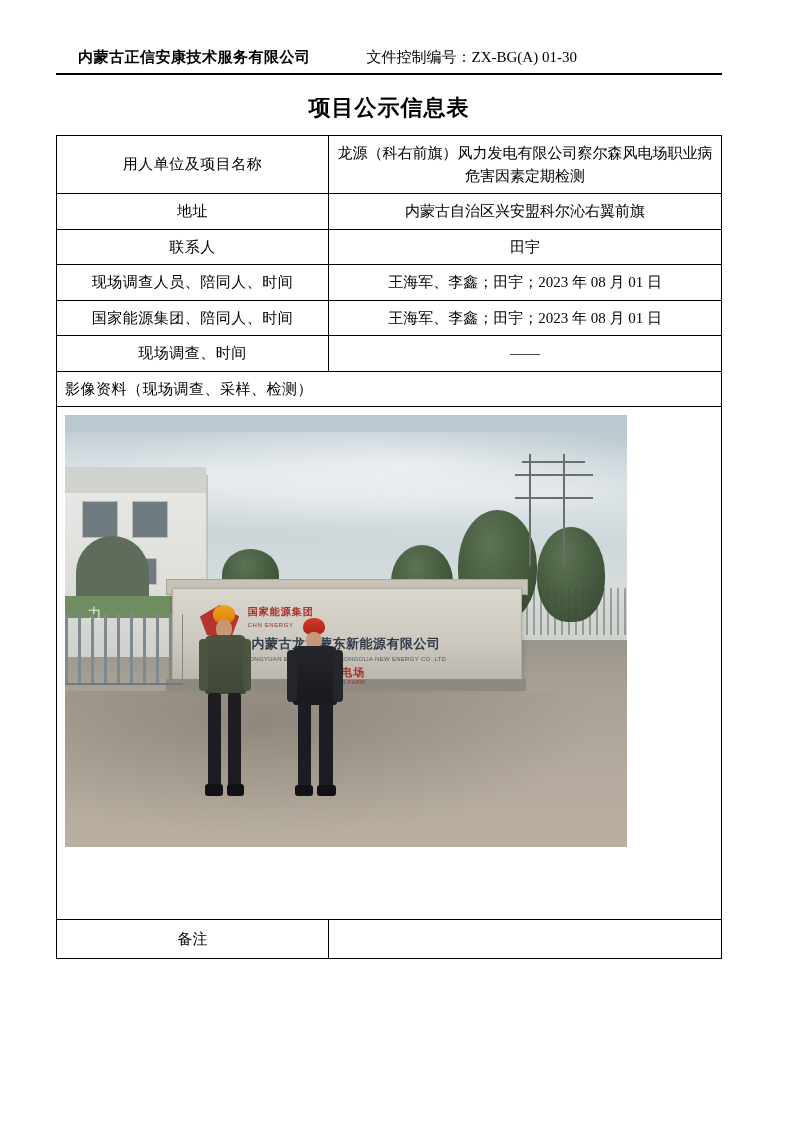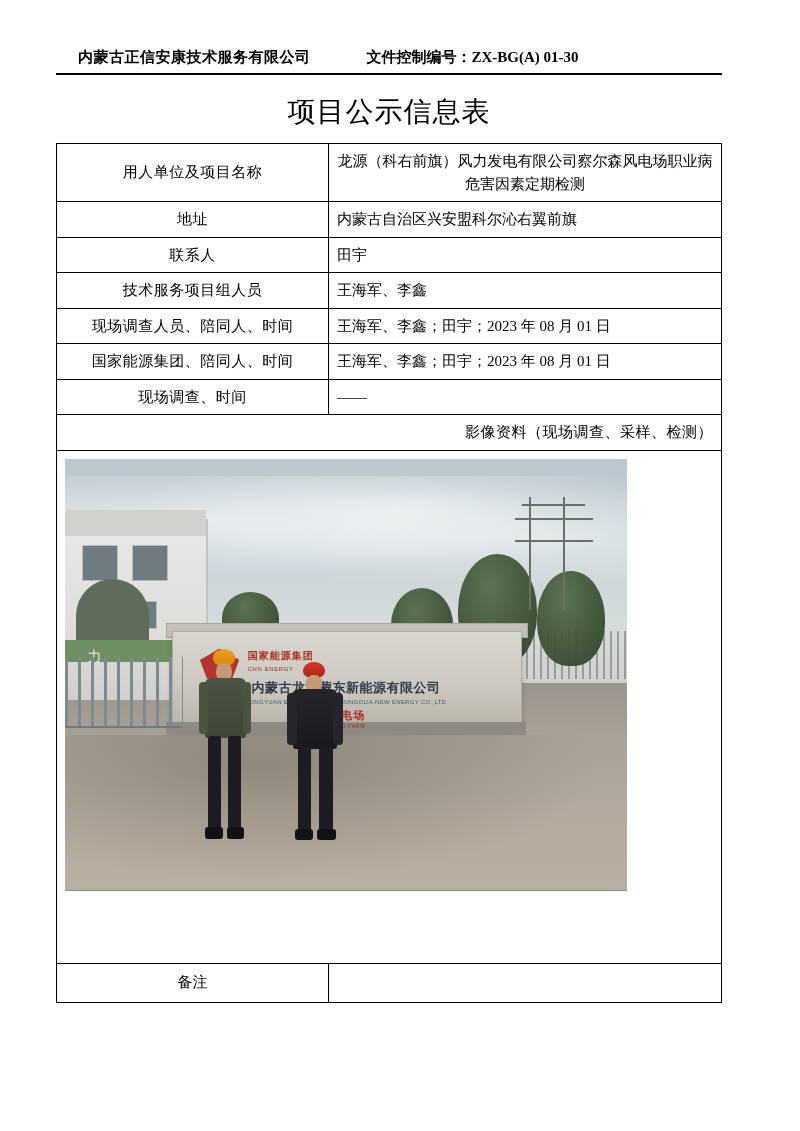--- a/index.html
+++ b/index.html
@@ -33,29 +33,29 @@
   }
   .header-company {
     font-size: 15px;
     font-weight: bold;
     letter-spacing: 0.5px;
     white-space: nowrap;
     margin-left: 22px;
   }
   .header-doc {
     font-size: 15px;
-    font-weight: bold;
+    font-weight: normal;
     white-space: nowrap;
     margin-left: 56px;
   }
   
   .doc-title {
     text-align: center;
-    font-size: 28px;
-    font-weight: normal;
+    font-size: 22px;
+    font-weight: bold;
     letter-spacing: 1px;
     margin: 18px 0 12px 0;
   }
   
   table.info {
     width: 100%;
     border-collapse: collapse;
     table-layout: fixed;
   }
   table.info td {
@@ -64,27 +64,27 @@
     font-size: 15px;
     vertical-align: middle;
     line-height: 1.5;
   }
   .lbl {
     width: 255px;
     text-align: center;
     letter-spacing: 0.5px;
   }
   .val {
+    text-align: center;
+  }
+  .val-left-ind {
+    text-align: center;
+  }
+  .media-head {
     text-align: left;
-  }
-  .val-left-ind {
-    text-align: center;
-  }
-  .media-head {
-    text-align: right;
     font-size: 15px;
     letter-spacing: 0.5px;
   }
   .photo-cell {
     padding: 0;
     height: 500px;
     vertical-align: top;
   }
   .photo-wrap {
     width: 100%;
@@ -265,24 +265,20 @@
         <td class="lbl">用人单位及项目名称</td>
         <td class="val val-left-ind">龙源（科右前旗）风力发电有限公司察尔森风电场职业病危害因素定期检测</td>
       </tr>
       <tr>
         <td class="lbl">地址</td>
         <td class="val">内蒙古自治区兴安盟科尔沁右翼前旗</td>
       </tr>
       <tr>
         <td class="lbl">联系人</td>
         <td class="val">田宇</td>
-      </tr>
-      <tr>
-        <td class="lbl">技术服务项目组人员</td>
-        <td class="val">王海军、李鑫</td>
       </tr>
       <tr>
         <td class="lbl">现场调查人员、陪同人、时间</td>
         <td class="val">王海军、李鑫；田宇；2023 年 08 月 01 日</td>
       </tr>
       <tr>
         <td class="lbl">国家能源集团、陪同人、时间</td>
         <td class="val">王海军、李鑫；田宇；2023 年 08 月 01 日</td>
       </tr>
       <tr>

